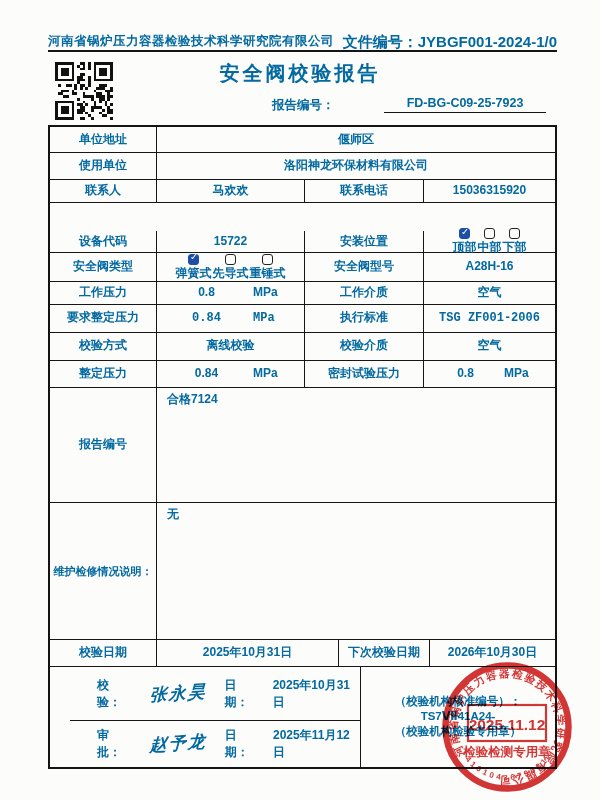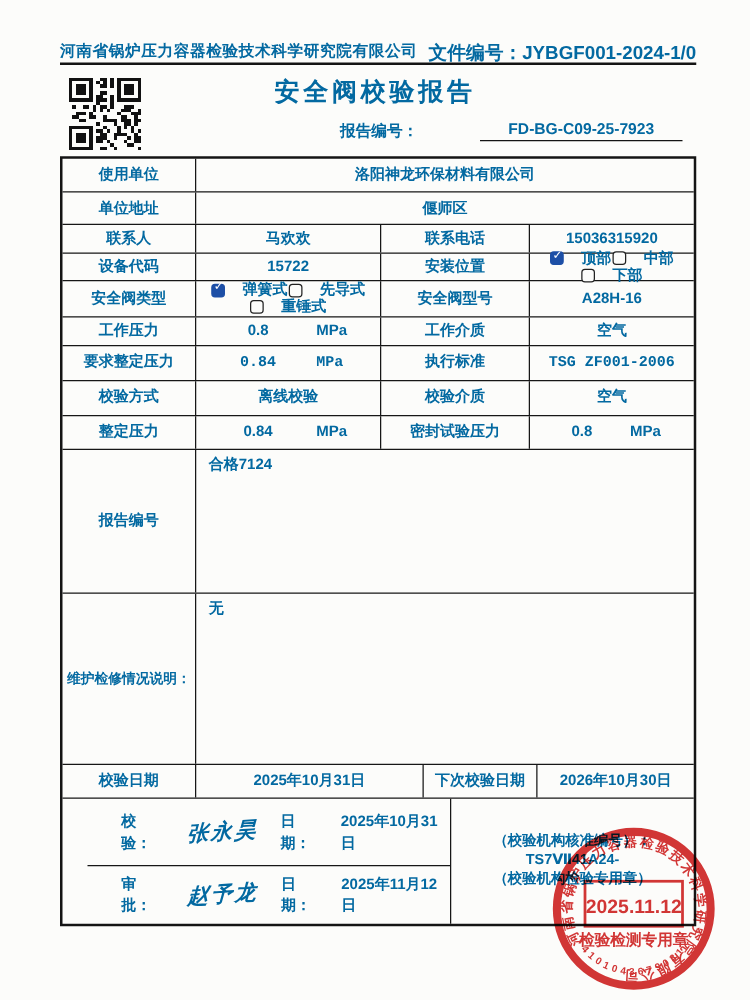--- a/index.html
+++ b/index.html
@@ -25,31 +25,31 @@
                 box-sizing:border-box;background:transparent;}
   .trow{display:flex;border-bottom:1.5px solid #161616;box-sizing:border-box;}
   .report-table>div:last-child{border-bottom:none;padding-left:20px;}
   .trow>*{border-right:1.5px solid #161616;box-sizing:border-box;
           display:flex;align-items:center;justify-content:center;
           font-size:12px;font-weight:700;line-height:1.15;padding:1px 3px;}
   .trow>*:last-child{border-right:none;}
   .cl{width:107px;}  .cv2{width:148px;}  .cl3{width:119px;}  .cv4{flex:1;}
   .cvf{flex:1;}
   .cdv{width:182px;} .cdl{width:91px;}
-  .h27{height:27px;} .h26{height:26px;} .h23{height:23px;} .h22{height:22px;}
+  .h27{height:27px;} .h26{height:26px;} .h23{height:23px;} .h22{height:22px;margin-top:28px;}
   .h29{height:29px;} .h28{height:28px;font-family:Liberation Mono, monospace;}
   .h115{height:115px;} .h137{height:137px;}
   .topleft{align-items:flex-start!important;justify-content:flex-start!important;padding:5px 10px!important;}
   .small-label{font-size:11px;}
   .pcell{display:flex;width:100%;align-items:flex-end;}
   .pnum{flex:1;text-align:center;}
   .punit{width:48px;text-align:left;}
   
   .cbgroup{display:flex;flex-wrap:wrap;align-items:center;justify-content:center;column-gap:1px;row-gap:0;}
-  .cbpair{display:flex;align-items:center;gap:14px;}
+  .cbpair{display:flex;align-items:center;gap:2px;flex-direction:column;}
   .cb{width:11px;height:11px;border:1.7px solid #222;border-radius:3px;box-sizing:border-box;
       display:inline-block;position:relative;background:#fcfcfa;flex:none;}
   .cb.checked{background:#1d4fa6;border-color:#1d4fa6;}
   .cb.checked::after{content:"\2713";position:absolute;left:1px;top:-2.5px;color:#fff;font-size:9.5px;font-weight:700;}
   
   .sig-block{display:flex;height:100px;}
   .sig-left{width:291px;border-right:1.5px solid #161616;box-sizing:border-box;display:flex;flex-direction:column;}
   .sig-row{display:flex;align-items:center;box-sizing:border-box;padding-left:27px;gap:7px;
            font-size:12px;font-weight:700;}
   .sig-row-1{height:54px;border-bottom:1.5px solid #161616;}
@@ -195,28 +195,28 @@
 
   <div class="title">安全阀校验报告</div>
 
   <div class="report-line">
     <span class="report-label">报告编号：</span>
     <span class="report-value">FD-BG-C09-25-7923</span>
   </div>
 
   <div class="report-table">
 
+    <div class="trow h26">
+      <div class="cl">单位地址</div>
+      <div class="cvf">偃师区</div>
+    </div>
+
     <div class="trow h27">
       <div class="cl">使用单位</div>
       <div class="cvf">洛阳神龙环保材料有限公司</div>
-    </div>
-
-    <div class="trow h26">
-      <div class="cl">单位地址</div>
-      <div class="cvf">偃师区</div>
     </div>
 
     <div class="trow h23">
       <div class="cl">联系人</div>
       <div class="cv2">马欢欢</div>
       <div class="cl3">联系电话</div>
       <div class="cv4">15036315920</div>
     </div>
 
     <div class="trow h22">

